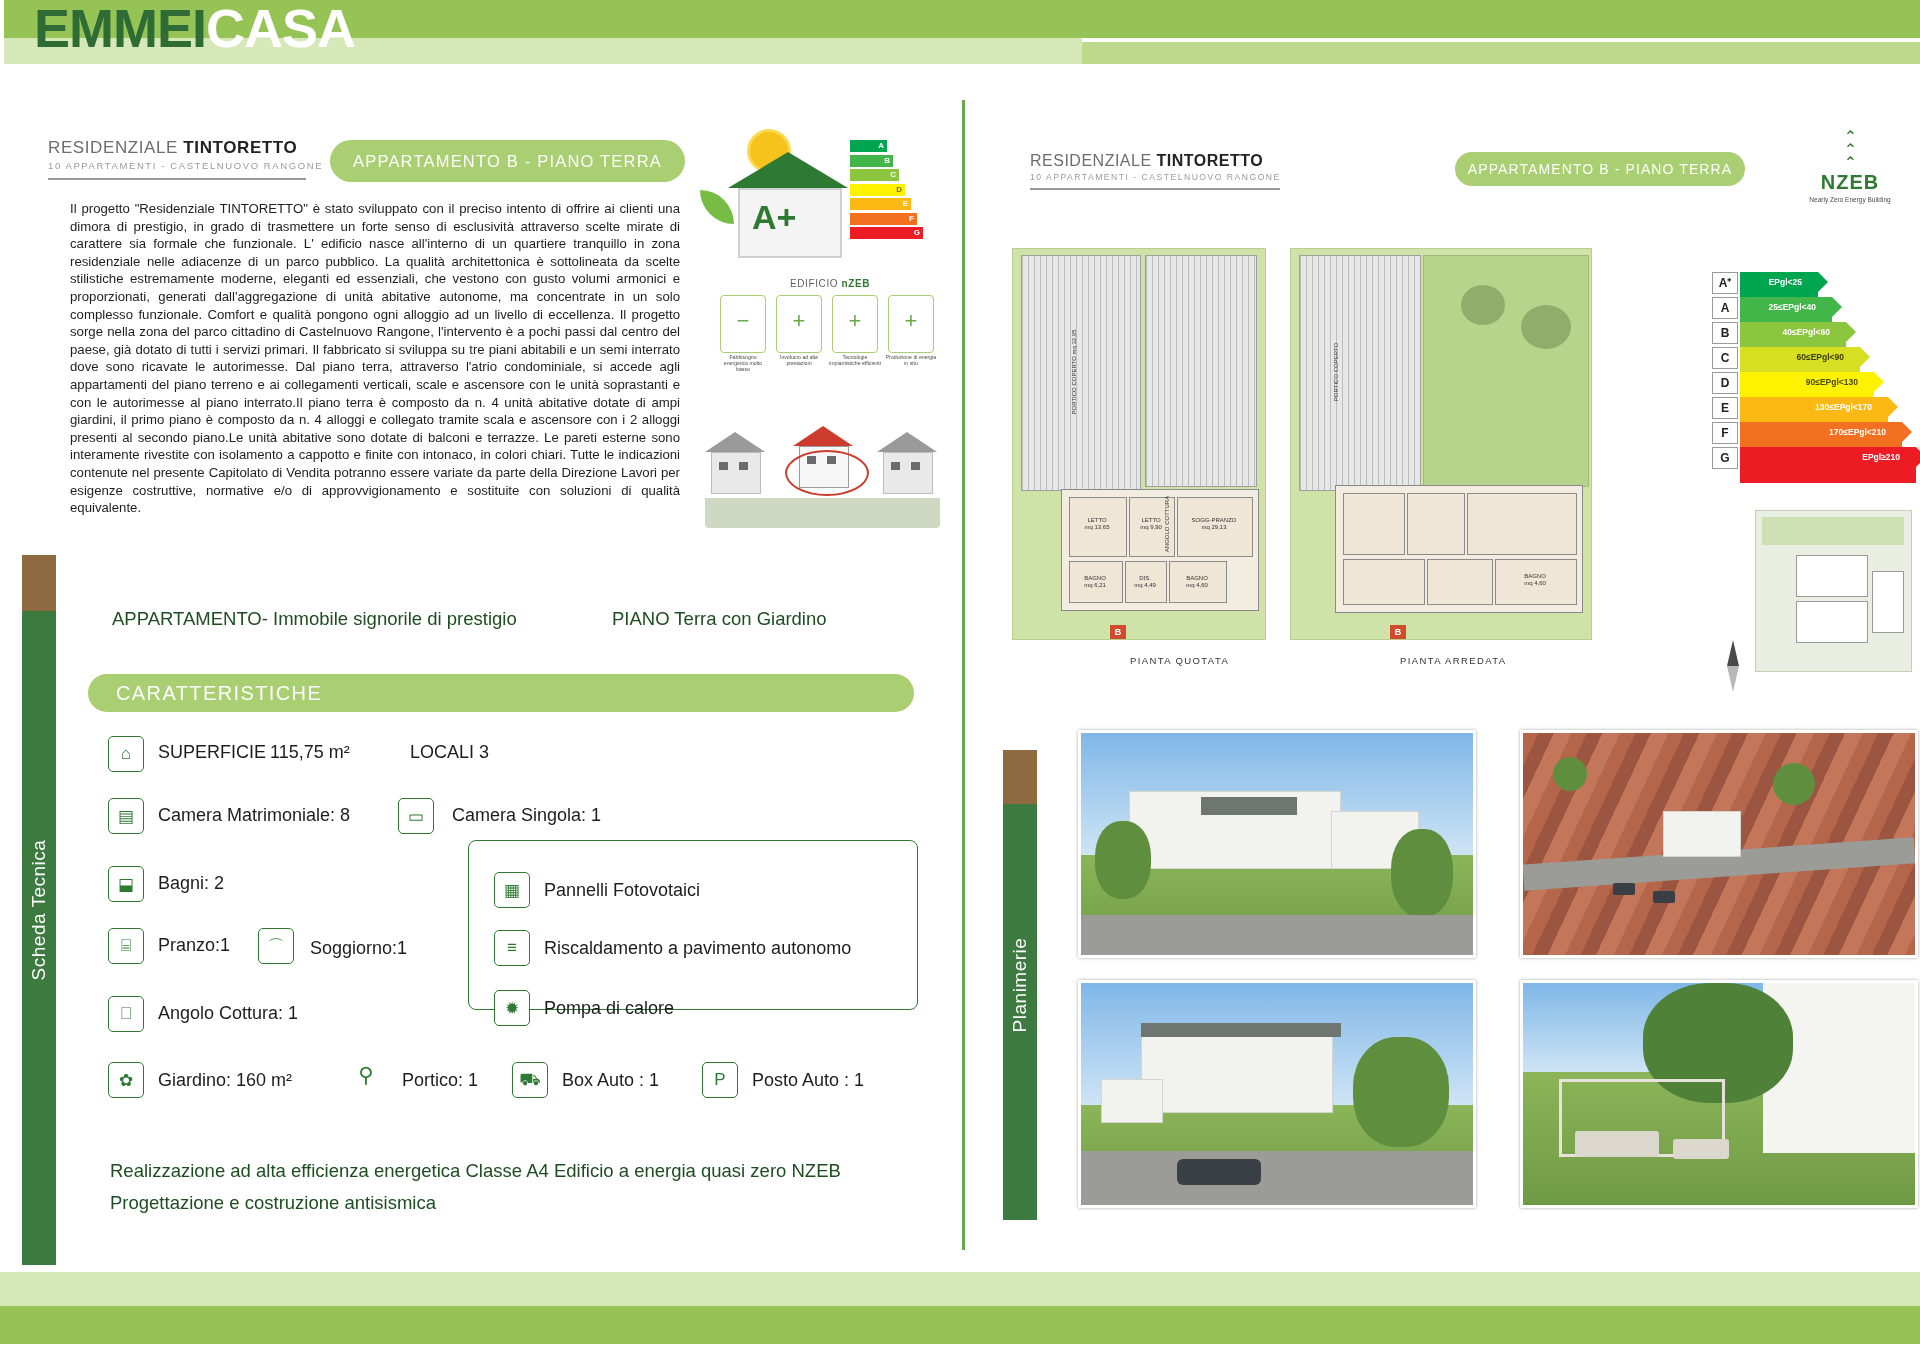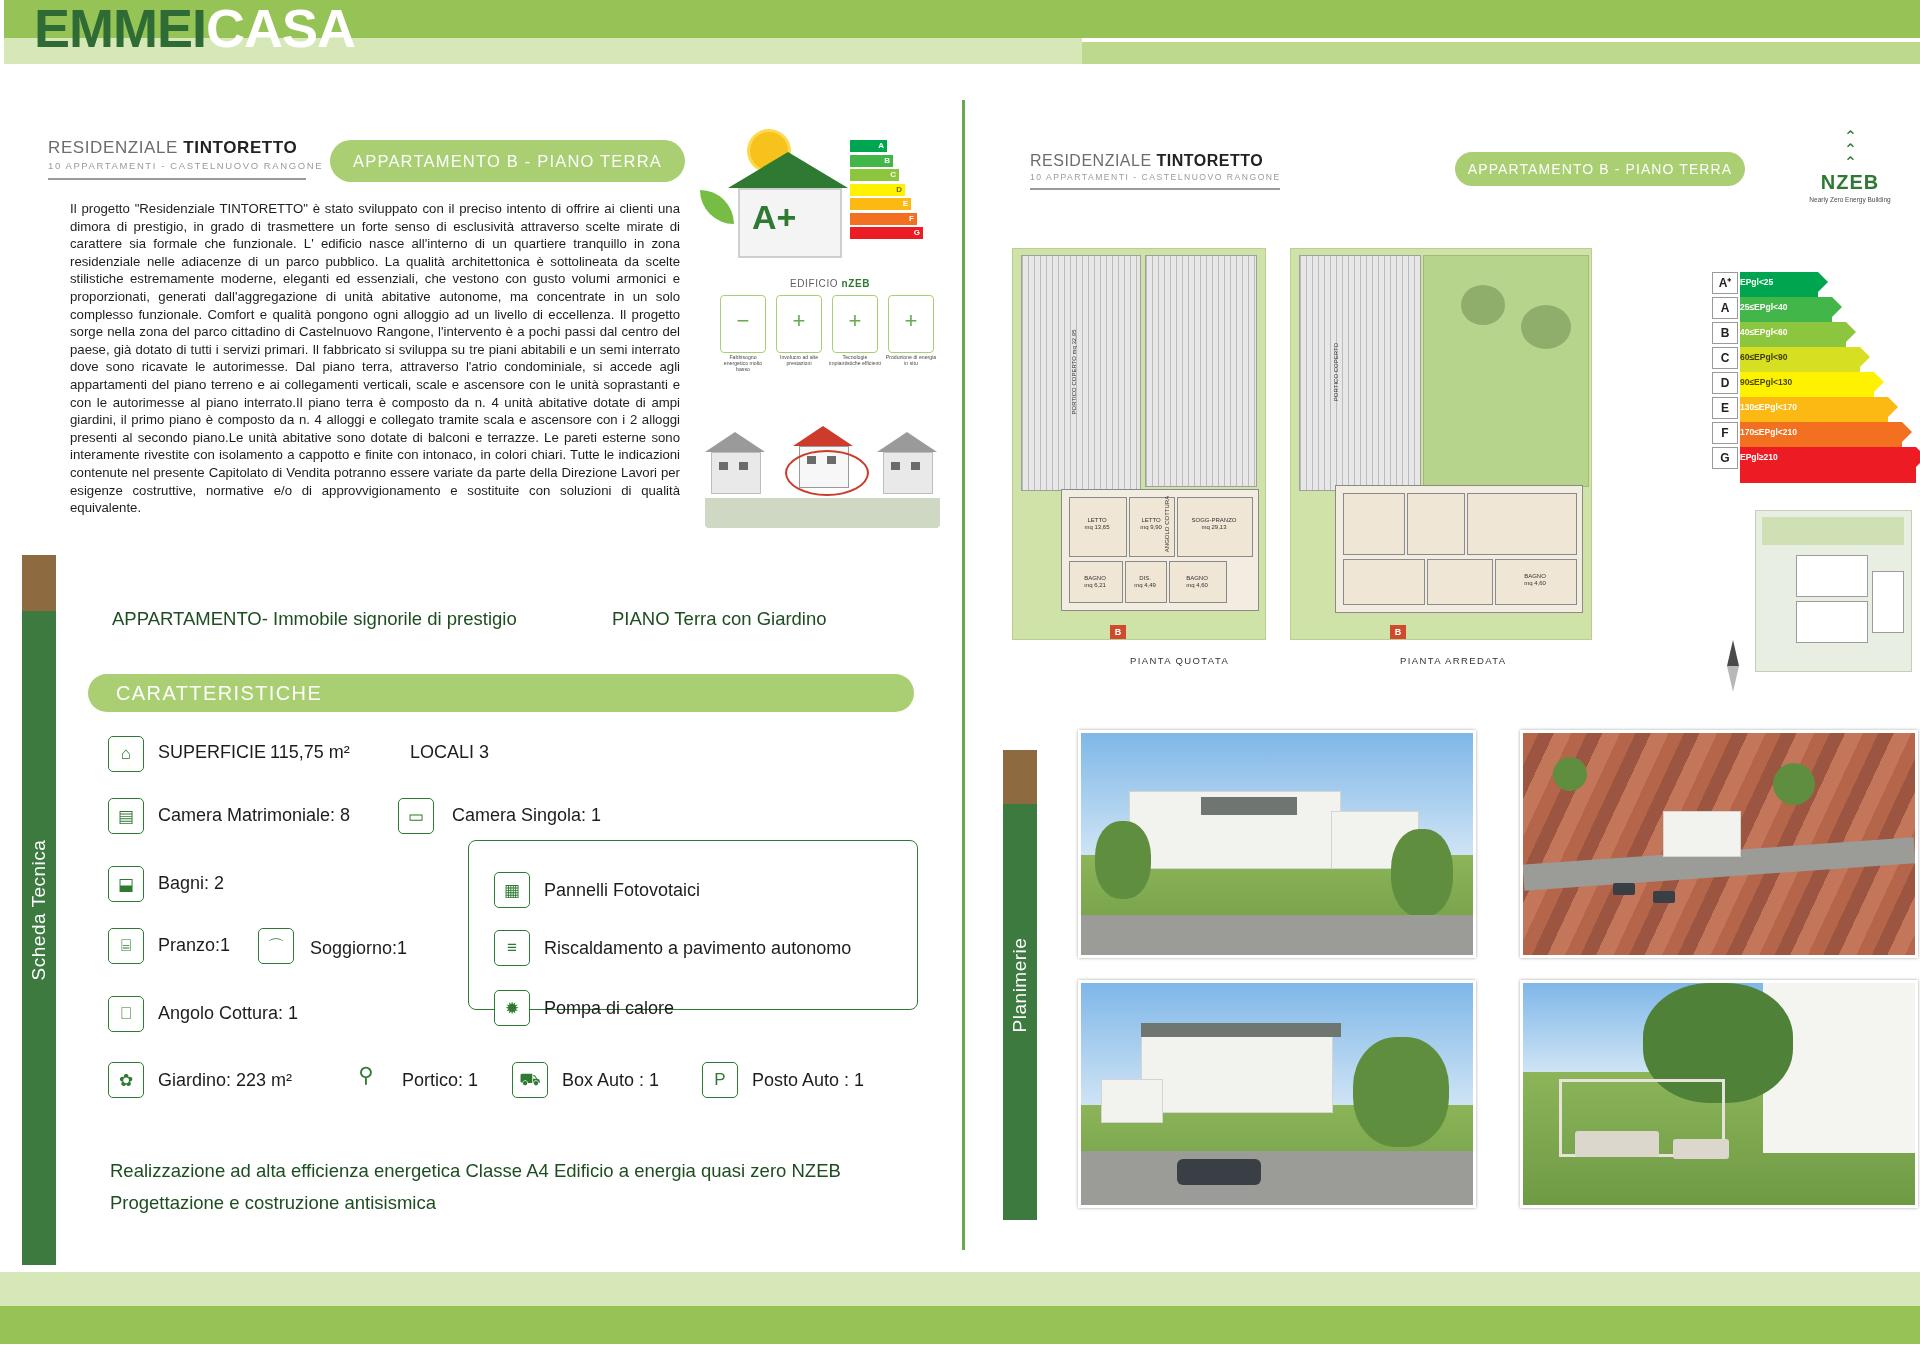--- a/index.html
+++ b/index.html
@@ -122,21 +122,21 @@
     display:flex;align-items:center;justify-content:center;
   }
   .nzeb{position:absolute;left:1790px;top:130px;width:120px;text-align:center;color:#2f7a33;}
   .nzeb .chev{font-size:16px;line-height:13px;letter-spacing:-1px;}
   .nzeb .t{font-size:20px;font-weight:bold;letter-spacing:1px;margin-top:2px;}
   .nzeb .s{font-size:6.5px;color:#4a4a4a;margin-top:2px;}
 
   .scale-wrap{position:absolute;left:1712px;top:272px;width:200px;}
   .srow{position:relative;height:22px;margin-bottom:3px;}
   .sletter{position:absolute;left:0;top:0;width:24px;height:20px;border:1px solid #9a9a9a;font-size:12px;font-weight:bold;text-align:center;line-height:20px;background:#fff;color:#222;}
-  .sbar{position:absolute;left:28px;top:0;height:36px;color:#fff;font-size:8.5px;font-weight:bold;line-height:20px;text-align:left;padding-right:16px;box-sizing:border-box;}
+  .sbar{position:absolute;left:28px;top:0;height:36px;color:#fff;font-size:8.5px;font-weight:bold;line-height:20px;text-align:right;padding-right:16px;box-sizing:border-box;}
   .sbar:after{content:"";position:absolute;right:-10px;top:0;width:0;height:0;border-top:10px solid transparent;border-bottom:10px solid transparent;border-left:10px solid currentColor;}
   .plan-card{position:absolute;background:#cfe3a9;border:1px solid #b9cf90;}
   .plan-grass{position:absolute;background:#b6d48b;}
   .plan-hatch{
     position:absolute;background:
       repeating-linear-gradient(90deg,#bcbcbc 0 1px,transparent 1px 6px),
       #e7e7e7;
     border:1px solid #9f9f9f;
   }
   .plan-room{position:absolute;background:#f3ece0;border:1px solid #8a8a8a;}
@@ -289,21 +289,21 @@
 
   <div class="icon-box" style="left:108px;top:928px">⌸</div>
   <div class="feat" style="left:158px;top:935px">Pranzo:1</div>
   <div class="icon-box" style="left:258px;top:928px">⌒</div>
   <div class="feat" style="left:310px;top:938px">Soggiorno:1</div>
 
   <div class="icon-box" style="left:108px;top:996px">⎕</div>
   <div class="feat" style="left:158px;top:1003px">Angolo Cottura: 1</div>
 
   <div class="icon-box" style="left:108px;top:1062px">✿</div>
-  <div class="feat" style="left:158px;top:1070px">Giardino: 223 m²</div>
+  <div class="feat" style="left:158px;top:1070px">Giardino: 160 m²</div>
   <div class="icon-plain" style="left:348px;top:1058px">⚲</div>
   <div class="feat" style="left:402px;top:1070px">Portico: 1</div>
   <div class="icon-box" style="left:512px;top:1062px">⛟</div>
   <div class="feat" style="left:562px;top:1070px">Box Auto : 1</div>
   <div class="icon-box" style="left:702px;top:1062px">P</div>
   <div class="feat" style="left:752px;top:1070px">Posto Auto : 1</div>
 
   <div style="position:absolute;left:468px;top:840px;width:448px;height:168px;border:1.8px solid #2f7a33;border-radius:8px;background:#fff;"></div>
   <div class="icon-box" style="left:494px;top:872px;border-color:#2f7a33">▦</div>
   <div class="feat" style="left:544px;top:880px">Pannelli Fotovotaici</div>

